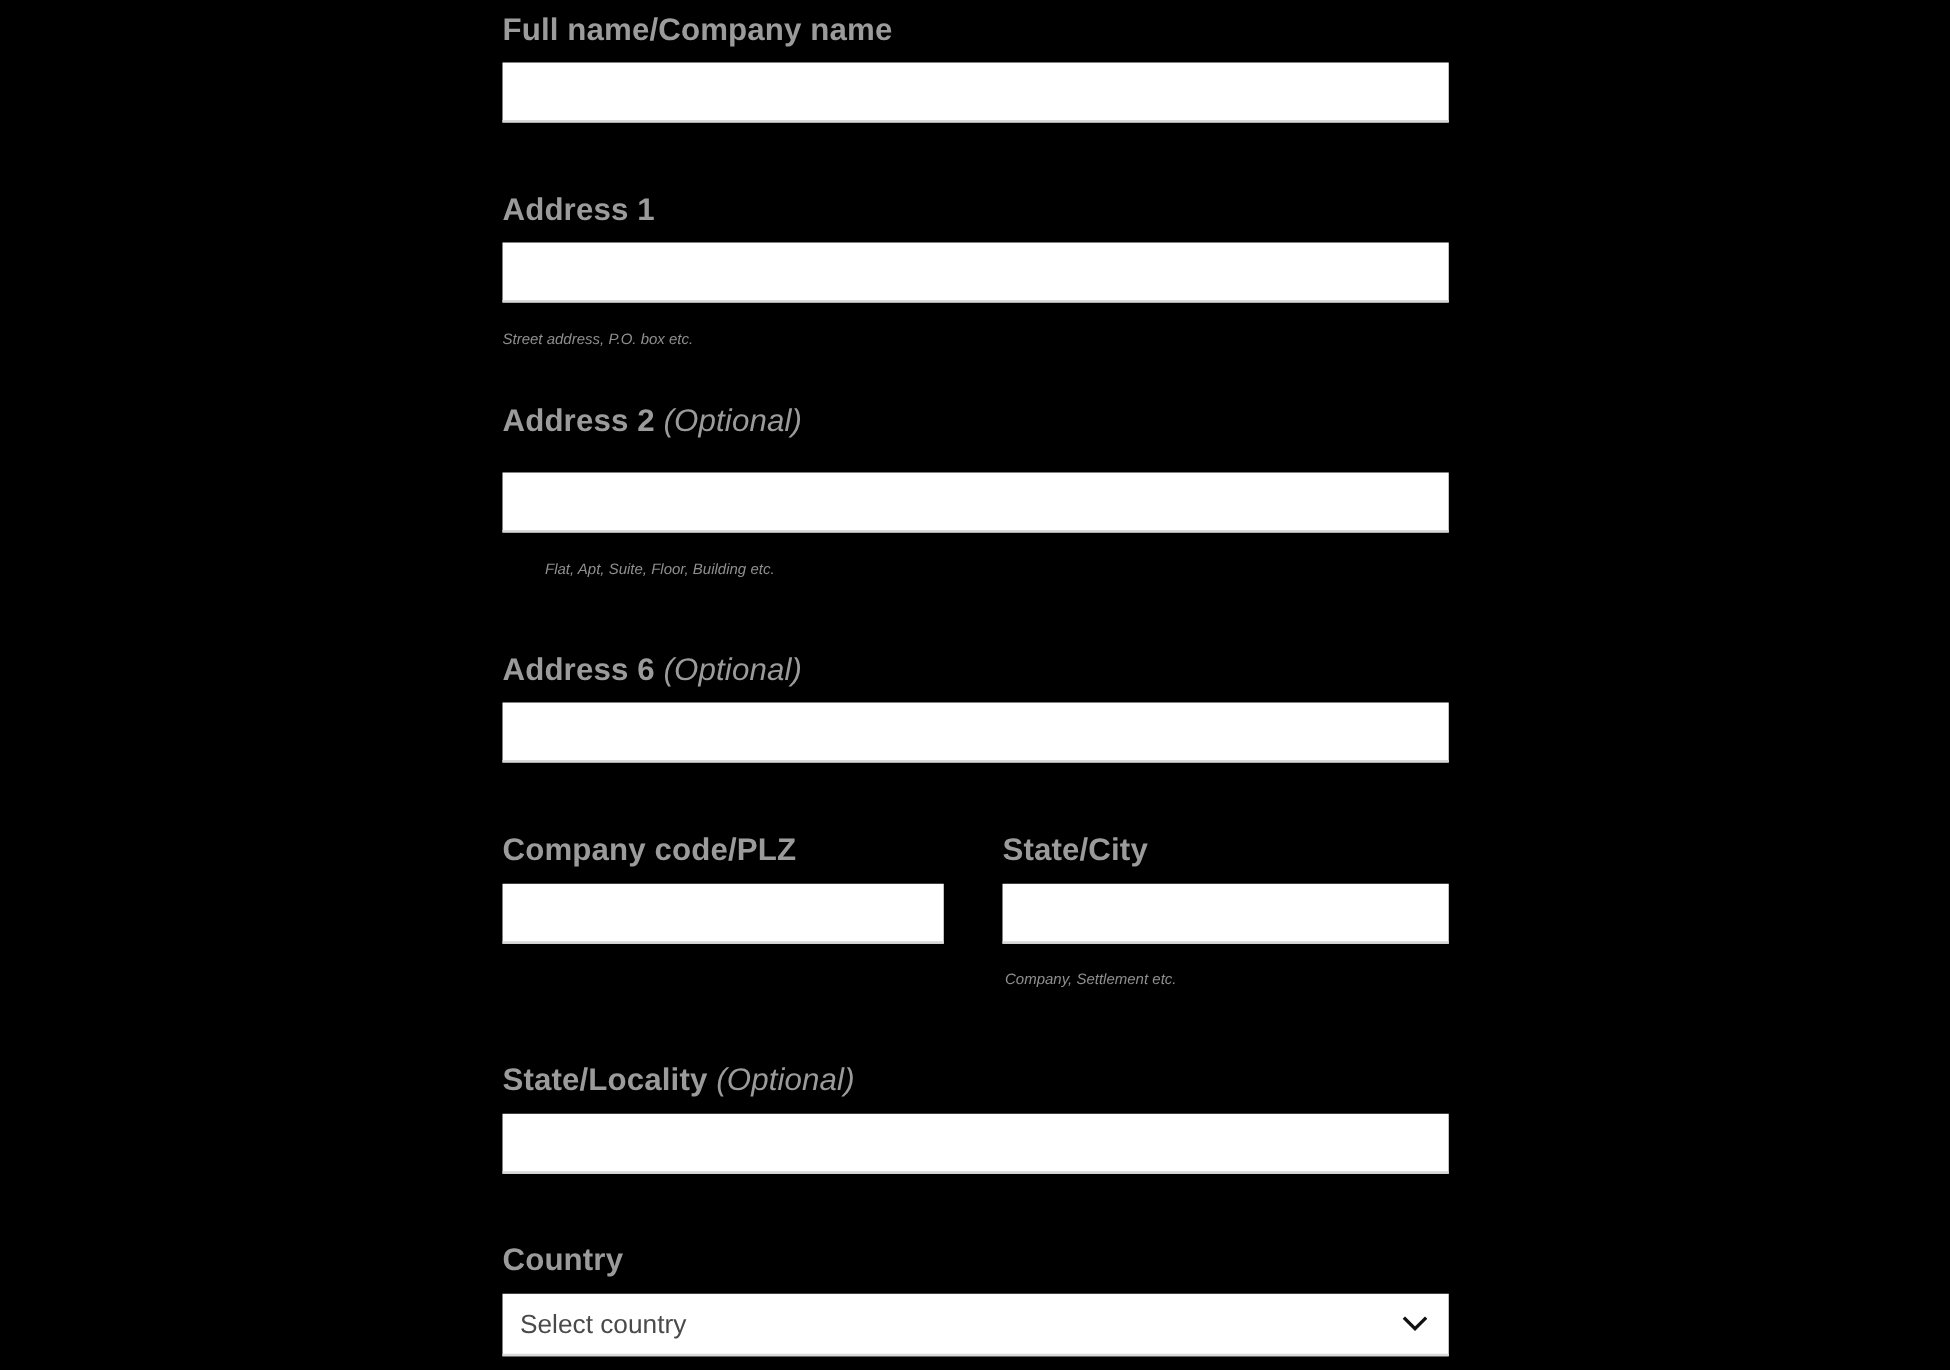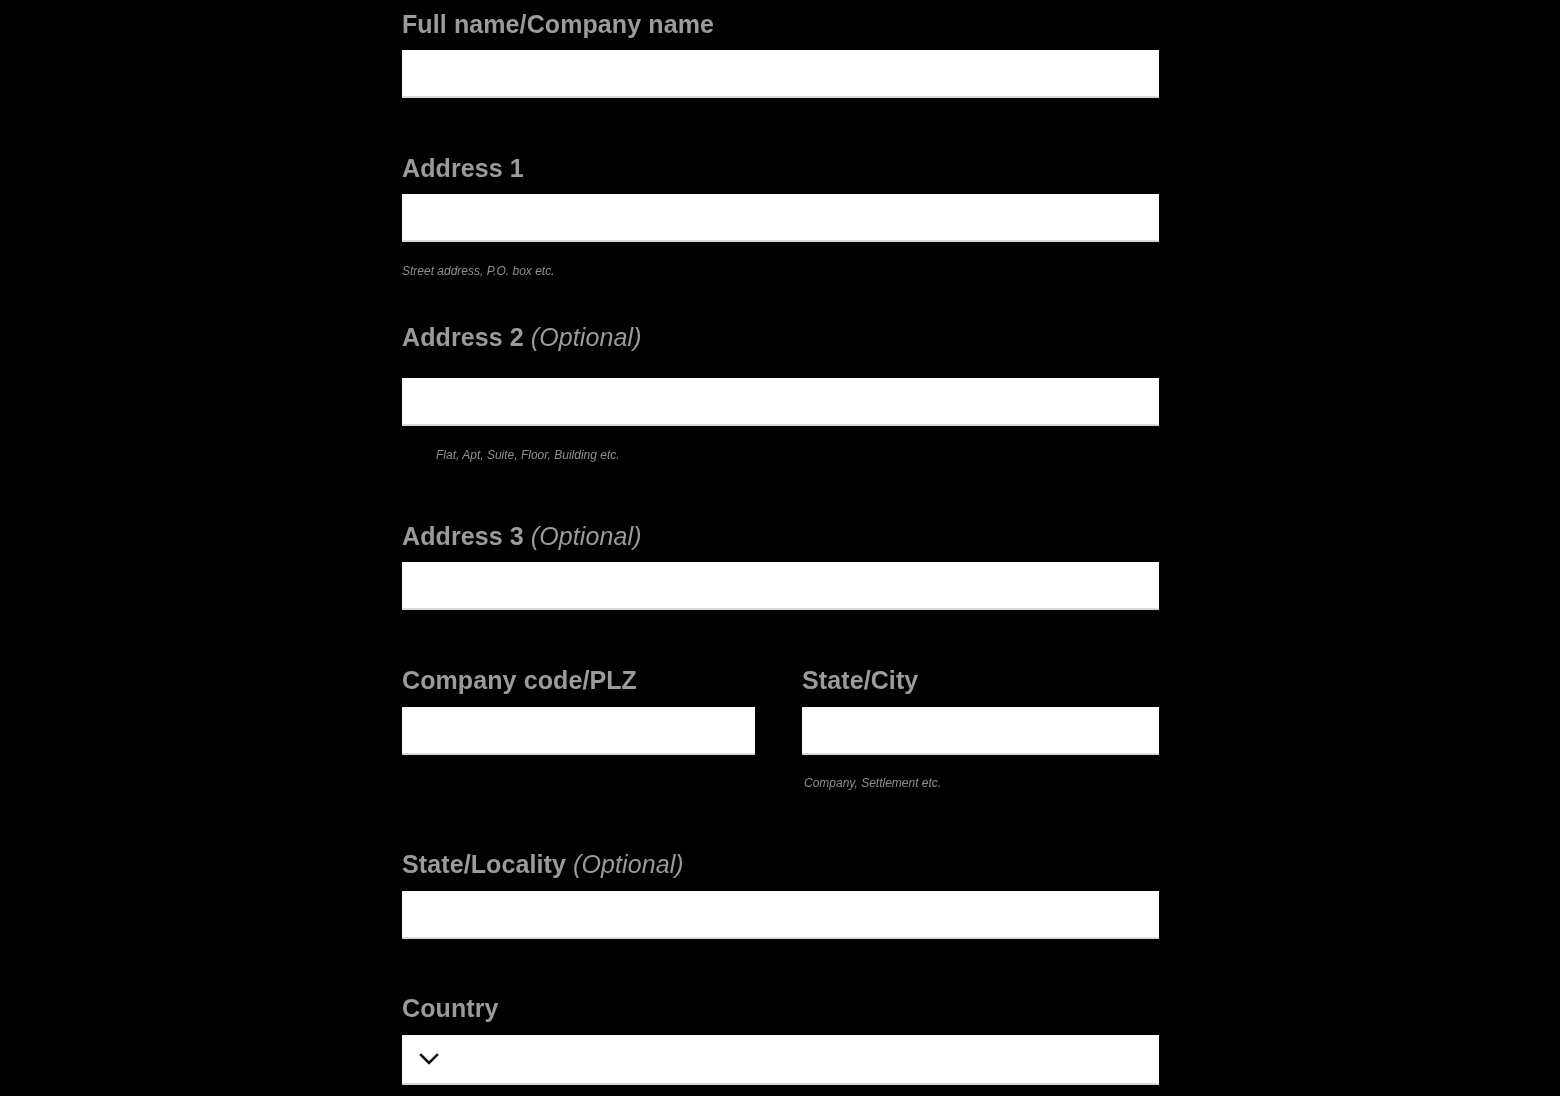--- a/index.html
+++ b/index.html
@@ -137,21 +137,21 @@
     <div class="label">
       <span>Address 2</span>
       <span class="opt">(Optional)</span>
     </div>
     <input class="input" type="text" value="" placeholder="" style="">
     <div class="hint">Flat, Apt, Suite, Floor, Building etc.</div>
   </div>
 
   <div class="field" id="f-addr3">
     <div class="label">
-      <span>Address 3</span>
+      <span>Address 6</span>
       <span class="opt">(Optional)</span>
     </div>
     <input class="input" type="text" value="" placeholder="" style="">
   </div>
 
   <div class="field" id="f-postal">
     <div class="label">
       <span>Company code/PLZ</span>
     </div>
     <input class="input" type="text" value="" placeholder="" style="">
@@ -171,20 +171,21 @@
       <span class="opt">(Optional)</span>
     </div>
     <input class="input" type="text" value="" placeholder="" style="">
   </div>
 
   <div class="field" id="f-country">
     <div class="label">
       <span>Country</span>
     </div>
     <div class="select-box">
+      <span class="select-value">Select country</span>
       <span class="chevron">
         <svg viewBox="0 0 26 26" width="26" height="26" aria-hidden="true">
           <path d="M5 9 L13 17 L21 9" fill="none" stroke="#111111" stroke-width="2.6" stroke-linecap="square"></path>
         </svg>
       </span>
     </div>
   </div>
 
 </div>
 

